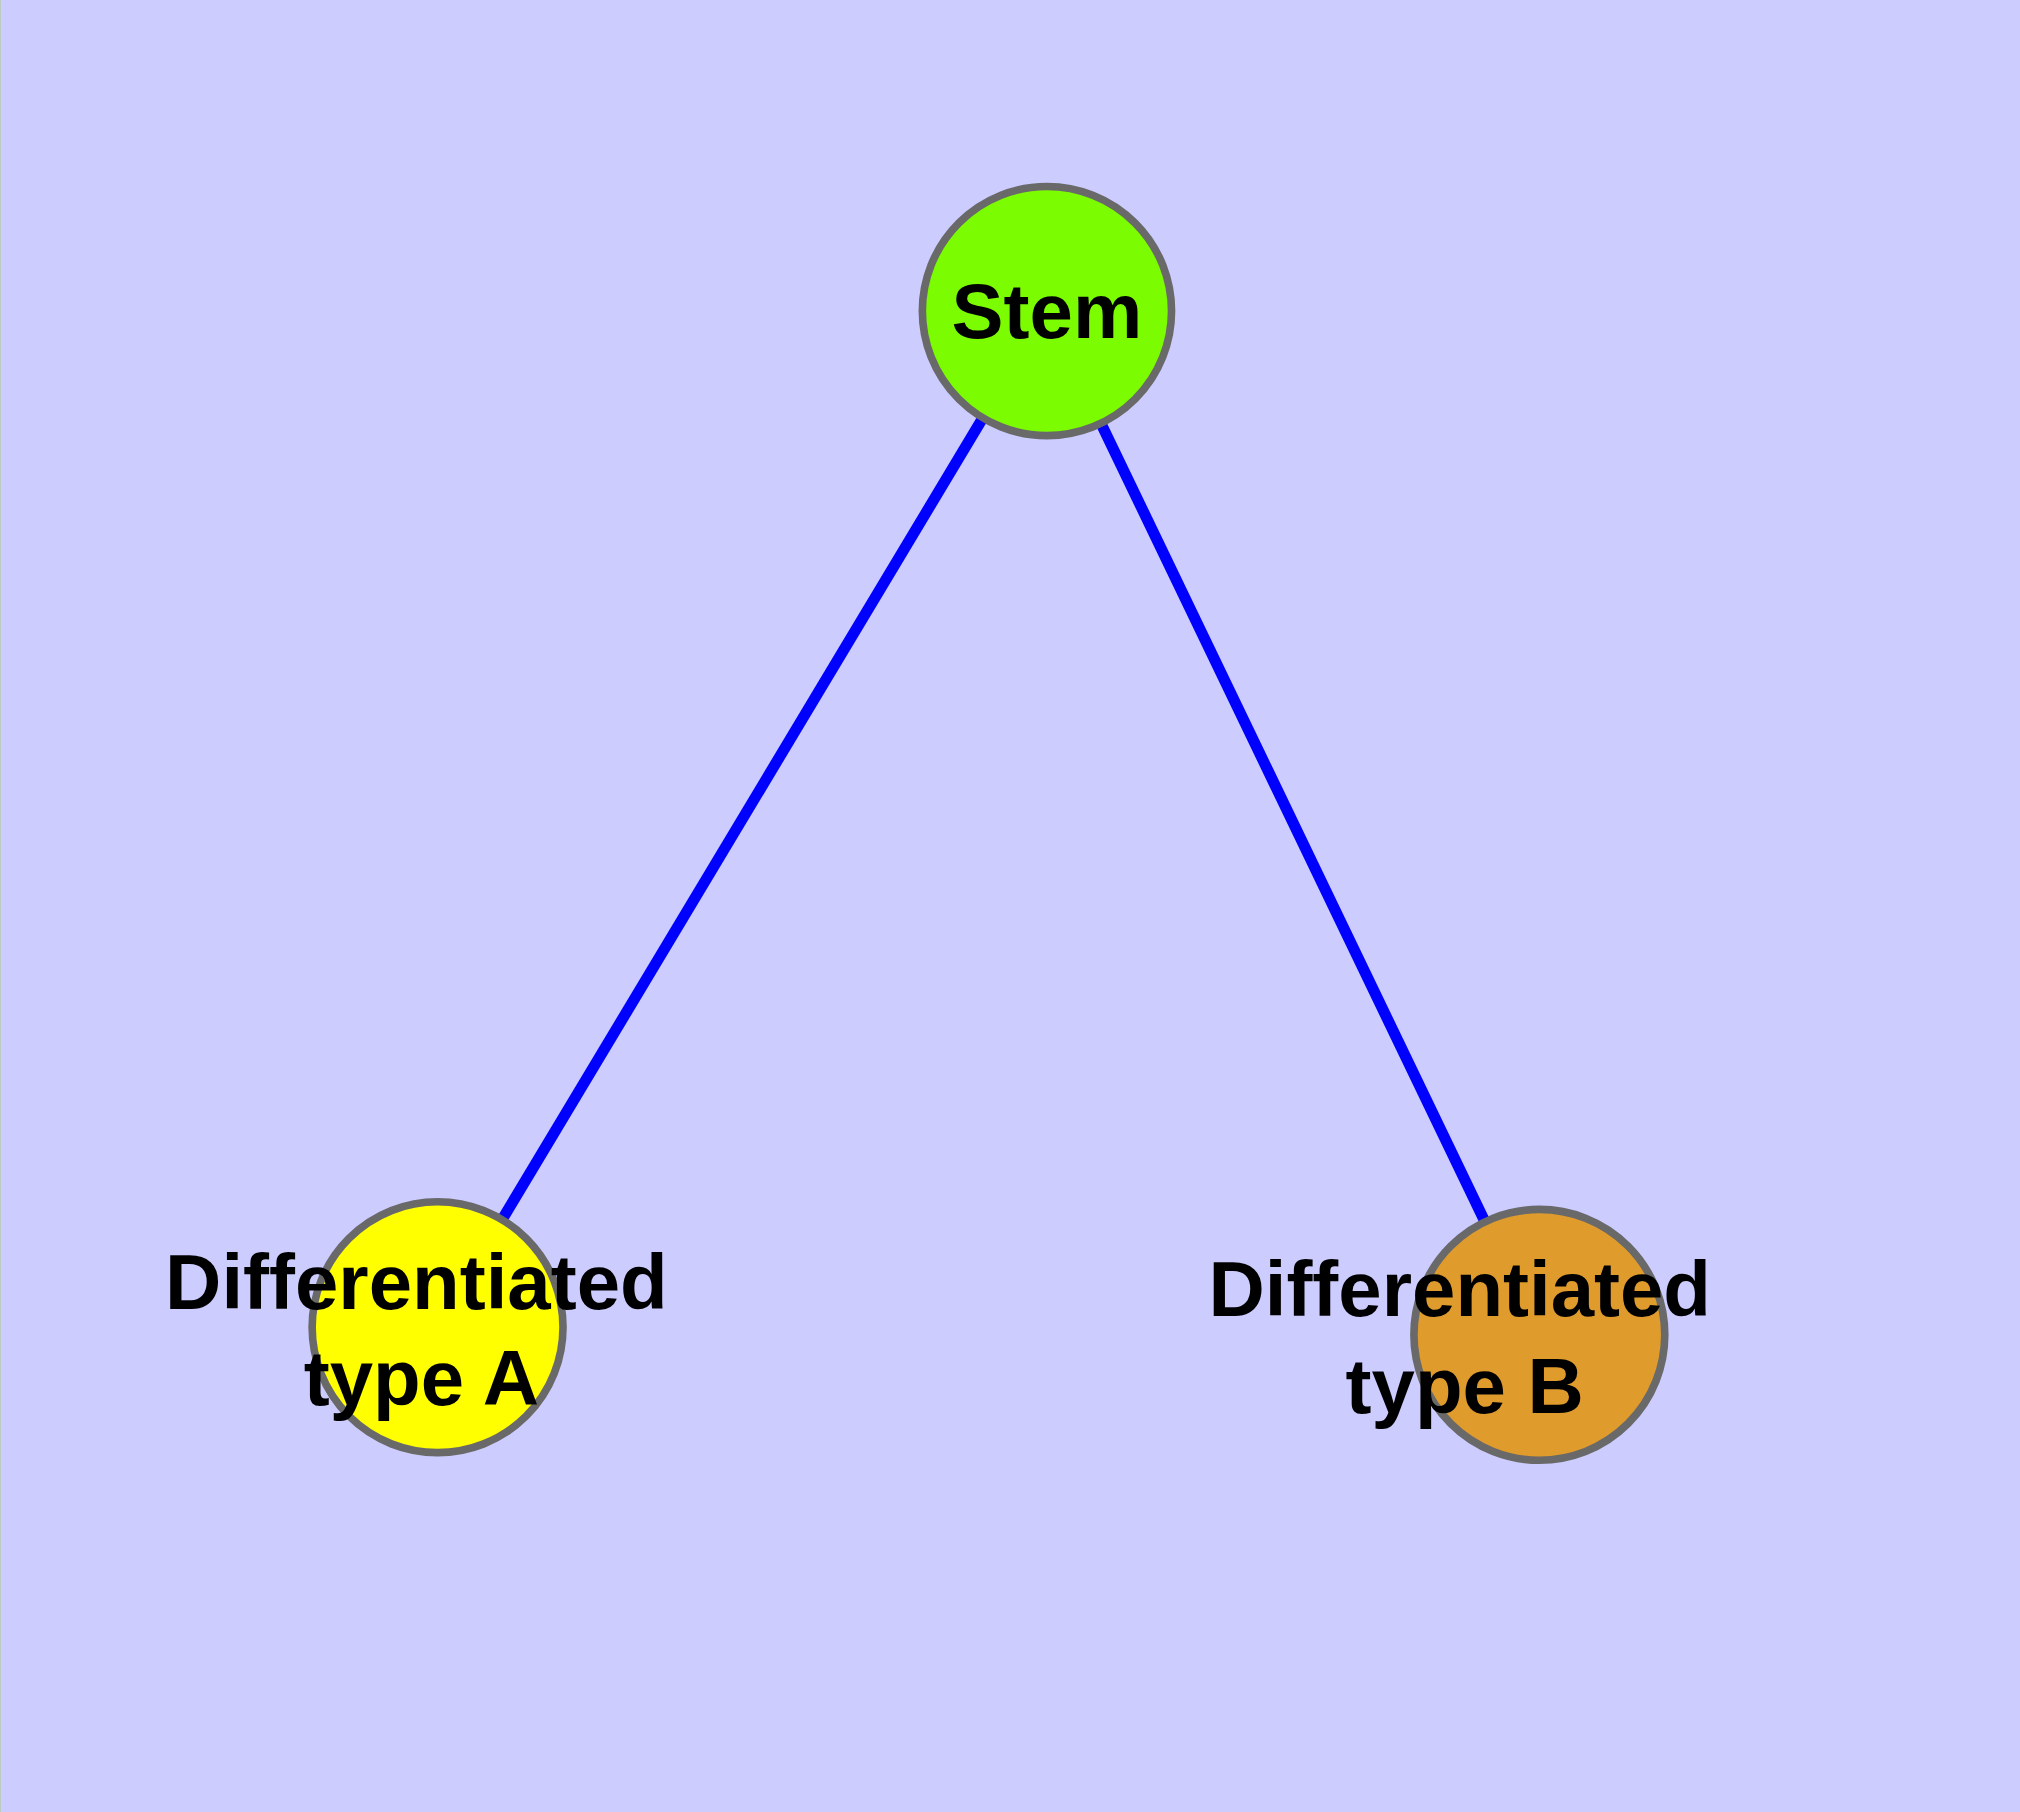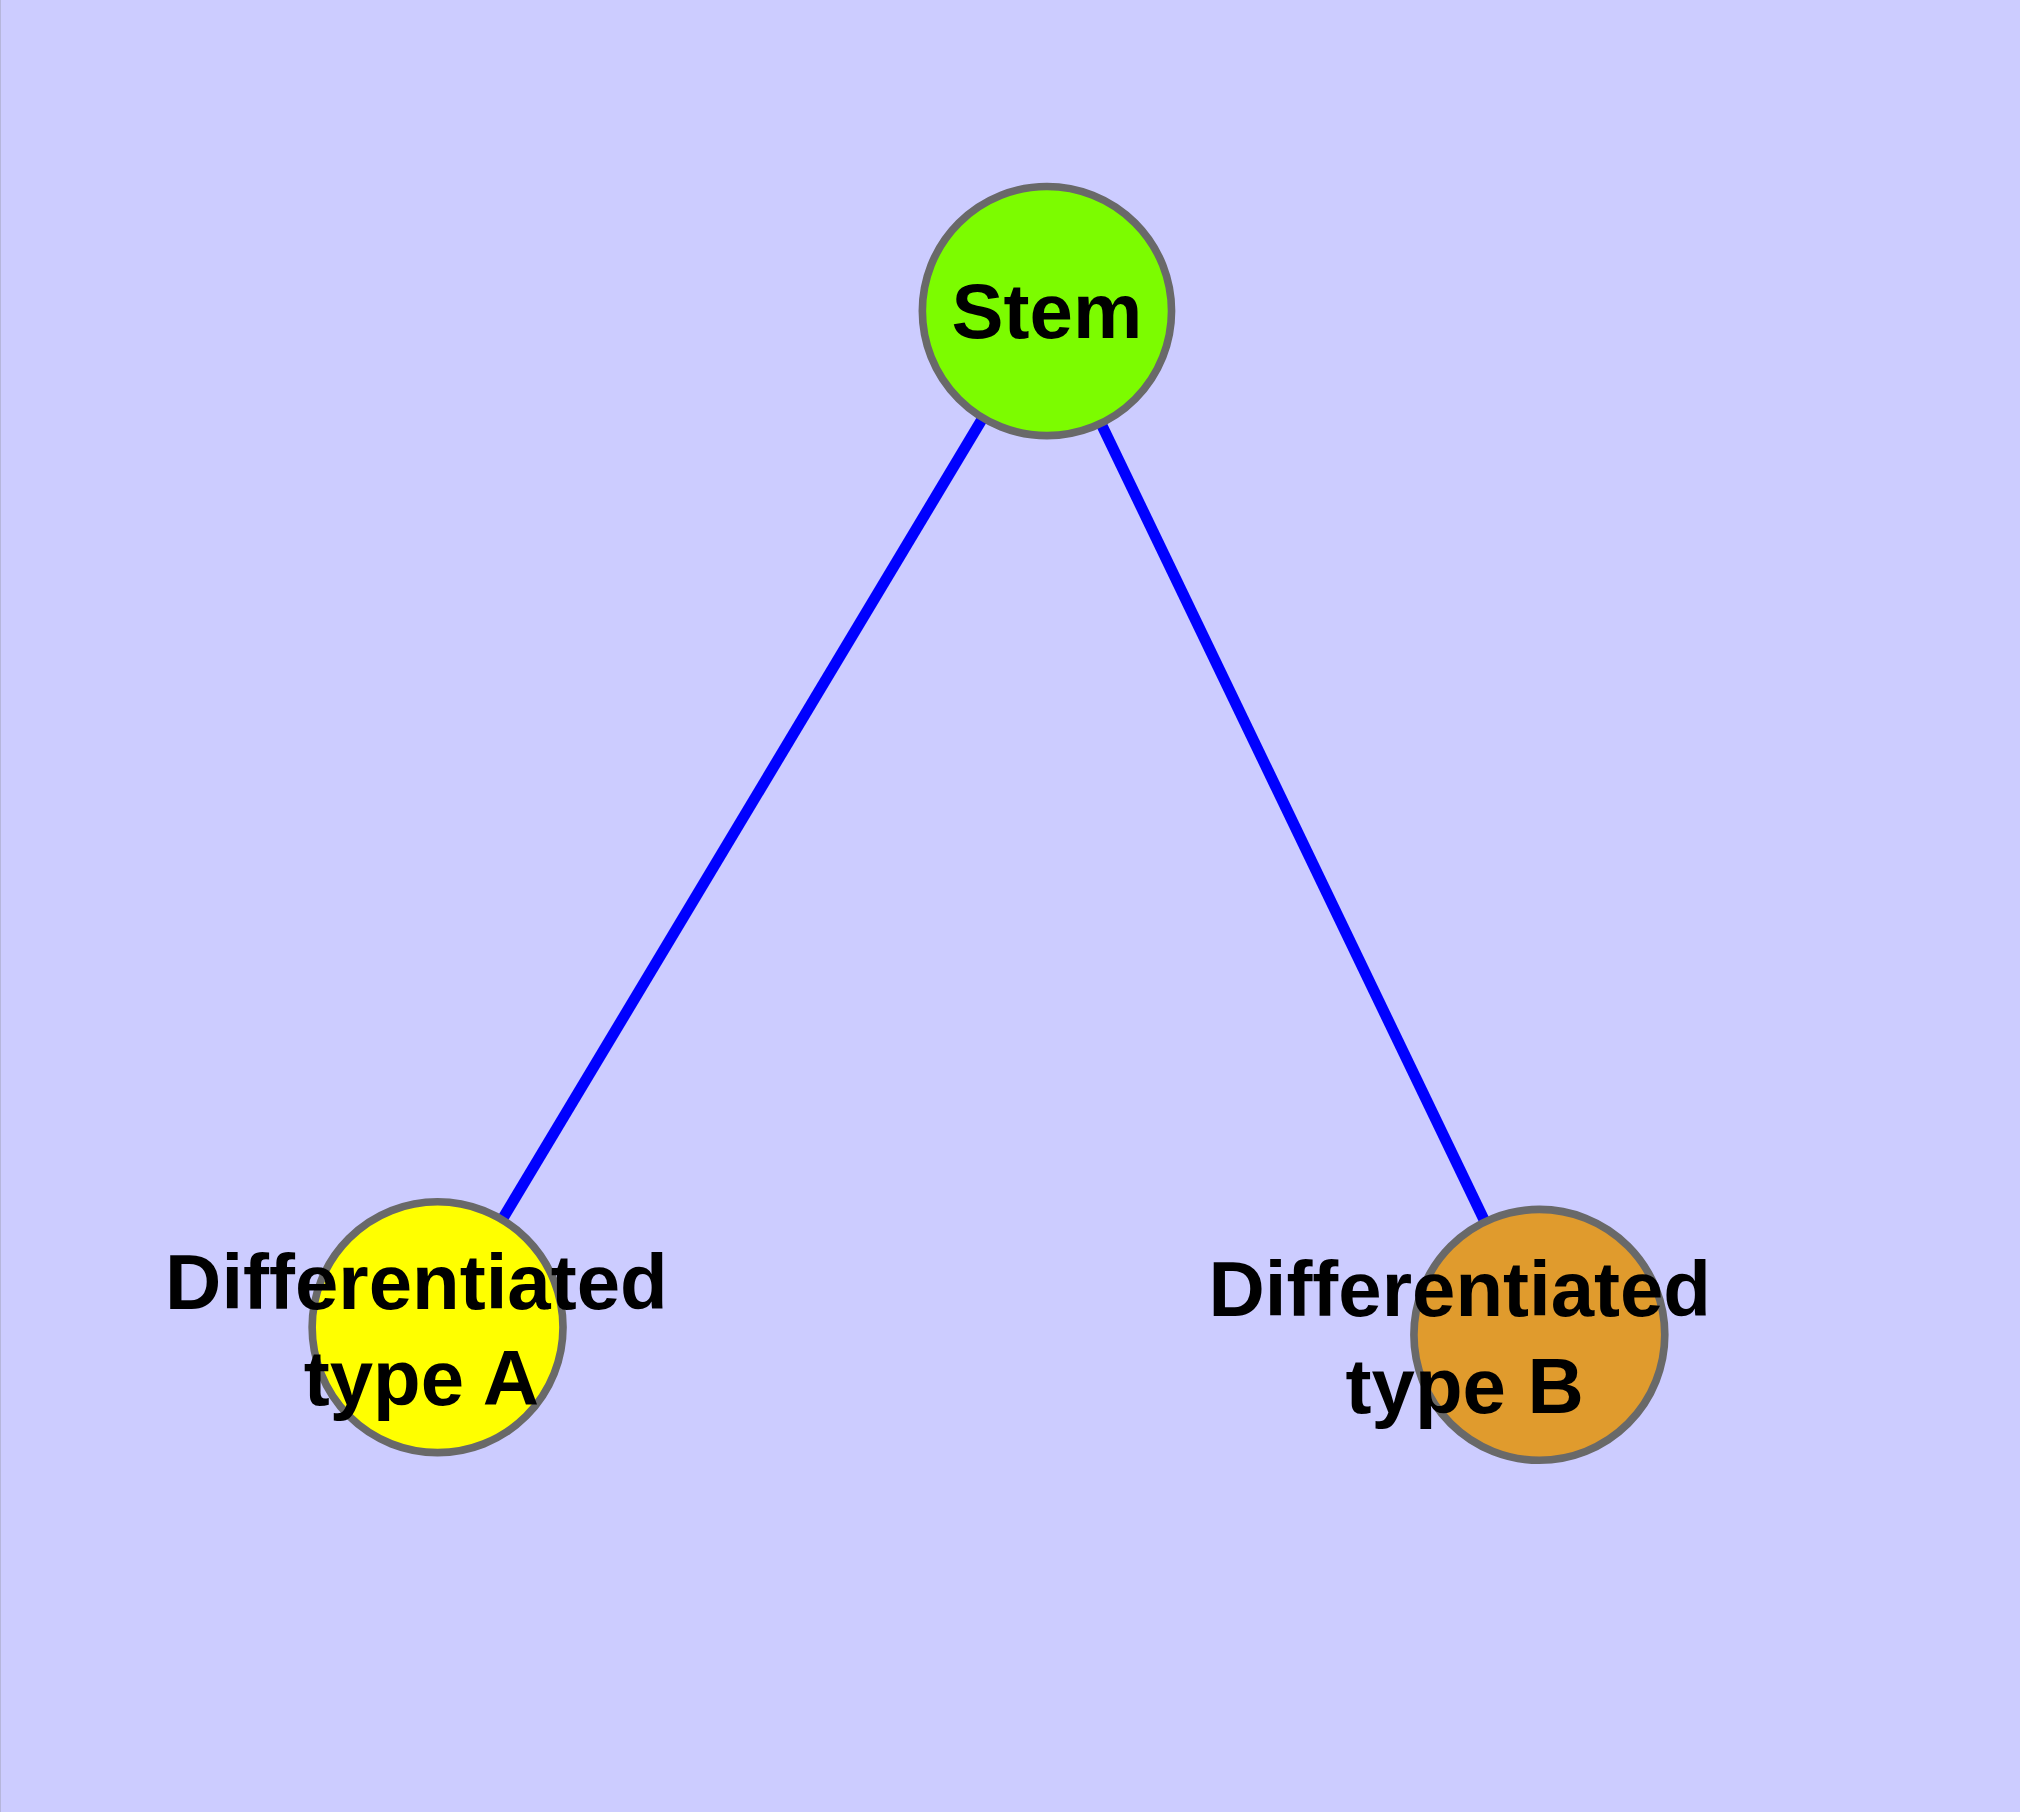--- a/index.html
+++ b/index.html
@@ -4,21 +4,21 @@
 <style>
   html, body {
     margin: 0;
     padding: 0;
     background: #ccccff;
   }
   #stage {
     position: relative;
     width: 2021px;
     height: 1812px;
-    background: #737373;
+    background: #84cc16;
     overflow: hidden;
     font-family: "Liberation Sans", sans-serif;
   }
   #graph-svg {
     position: absolute;
     left: 0;
     top: 0;
     width: 2021px;
     height: 1812px;
   }

